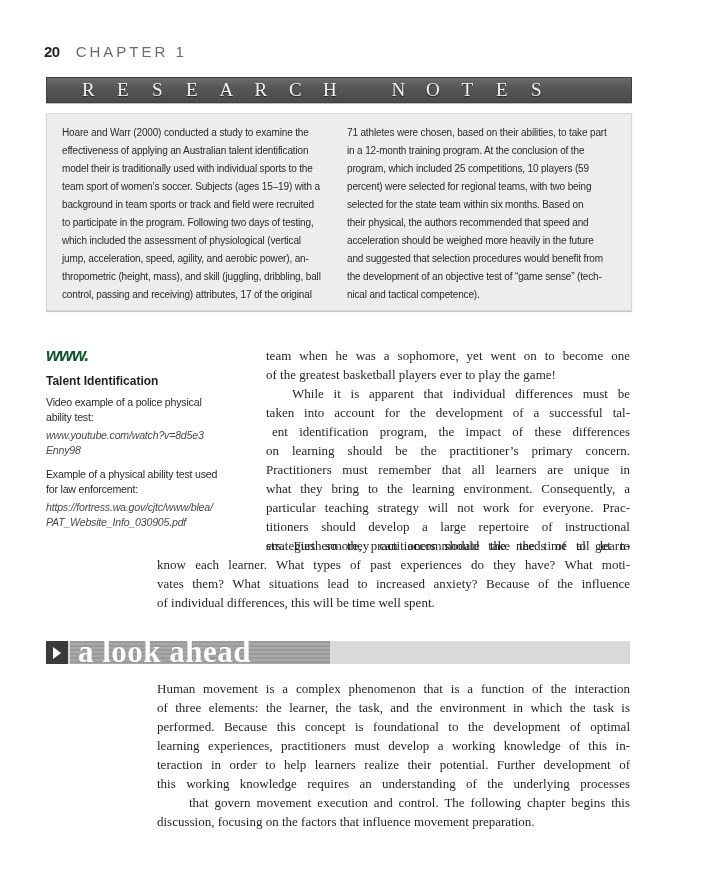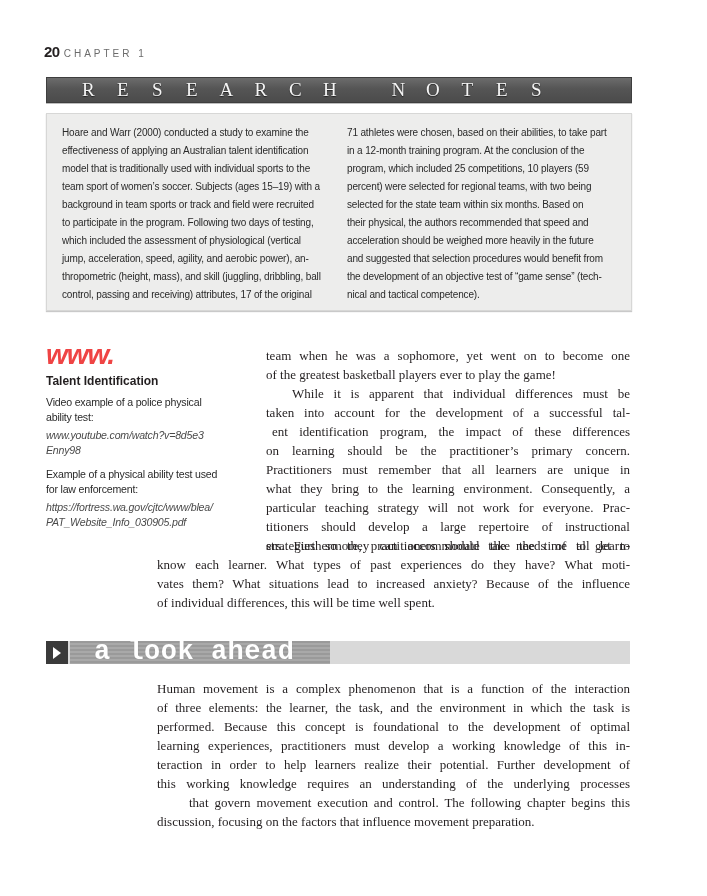--- a/index.html
+++ b/index.html
@@ -24,24 +24,24 @@
     }
     .page-number {
       font-family: "Liberation Sans", sans-serif;
       font-weight: bold;
       font-size: 15px;
       color: #231f20;
       letter-spacing: -0.5px;
     }
     .chapter-label {
       font-family: "Liberation Sans", sans-serif;
-      font-size: 10px;
+      font-size: 15px;
       letter-spacing: 3px;
       color: #6b6b6b;
-      margin-left: 4px;
+      margin-left: 16px;
     }
 
     
     .rn-banner {
       position: absolute;
       left: 46px;
       top: 77px;
       width: 586px;
       height: 26px;
       background: linear-gradient(to bottom, #6e6e6e 0%, #555555 45%, #4a4a4a 100%);
@@ -94,22 +94,22 @@
       position: absolute;
       left: 46px;
       top: 343px;
       width: 200px;
       font-family: "Liberation Sans", sans-serif;
     }
     .www-mark {
       font-family: "Liberation Sans", sans-serif;
       font-weight: bold;
       font-style: italic;
-      font-size: 28px;
-      color: #ef4444;
+      font-size: 18px;
+      color: #14532d;
       letter-spacing: -1px;
       line-height: 24px;
       height: 26px;
     }
     .sidebar-heading {
       font-weight: bold;
       font-size: 12px;
       color: #231f20;
       margin-top: 5px;
       line-height: 15px;
@@ -187,25 +187,25 @@
       position: absolute;
       left: 24px;
       top: 0;
       width: 260px;
       height: 23px;
       background: repeating-linear-gradient(to bottom, #9a9a9a 0px, #9a9a9a 2px, #a9a9a9 2px, #a9a9a9 4px);
       overflow: hidden;
     }
     .la-title {
       position: absolute;
-      left: 24px;
+      left: 8px;
       top: -4px;
-      font-family: Liberation Mono, monospace;
+      font-family: Liberation Serif, serif;
       font-weight: bold;
-      font-size: 27px;
+      font-size: 31px;
       color: #ffffff;
       letter-spacing: 0.5px;
       line-height: 30px;
       text-shadow: 0 0 1px #888;
     }
 
     .body-look {
       left: 157px;
       top: 679px;
       width: 473px;
@@ -236,21 +236,21 @@
     <span>T</span>
     <span>E</span>
     <span>S</span>
   </div>
 </div>
 
 <div class="rn-box">
   <div class="rn-col left">
     <span class="ln">Hoare and Warr (2000) conducted a study to examine the</span>
     <span class="ln">effectiveness of applying an Australian talent identification</span>
-    <span class="ln">model that is traditionally used with individual sports to the</span>
+    <span class="ln">model their is traditionally used with individual sports to the</span>
     <span class="ln">team sport of women’s soccer. Subjects (ages 15–19) with a</span>
     <span class="ln">background in team sports or track and field were recruited</span>
     <span class="ln">to participate in the program. Following two days of testing,</span>
     <span class="ln">which included the assessment of physiological (vertical</span>
     <span class="ln">jump, acceleration, speed, agility, and aerobic power), an-</span>
     <span class="ln">thropometric (height, mass), and skill (juggling, dribbling, ball</span>
     <span class="ln">control, passing and receiving) attributes, 17 of the original</span>
   </div>
   <div class="rn-col right">
     <span class="ln">71 athletes were chosen, based on their abilities, to take part</span>

